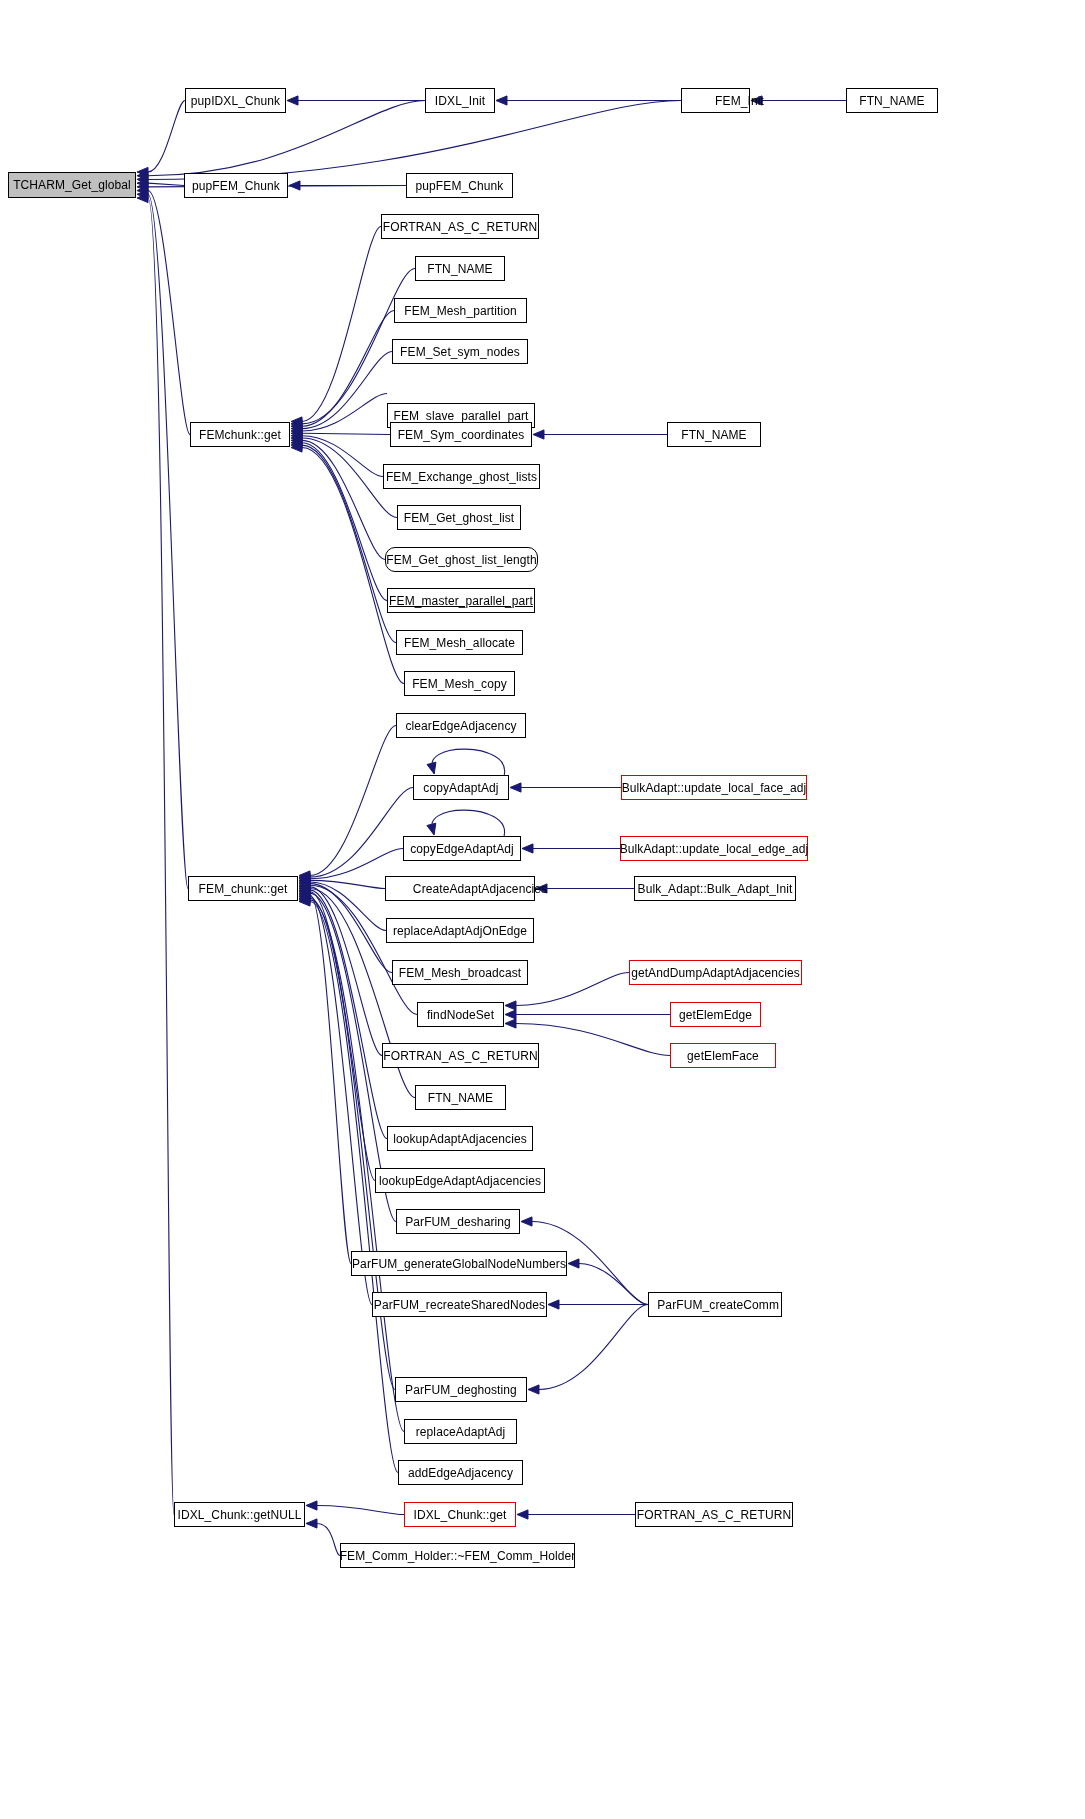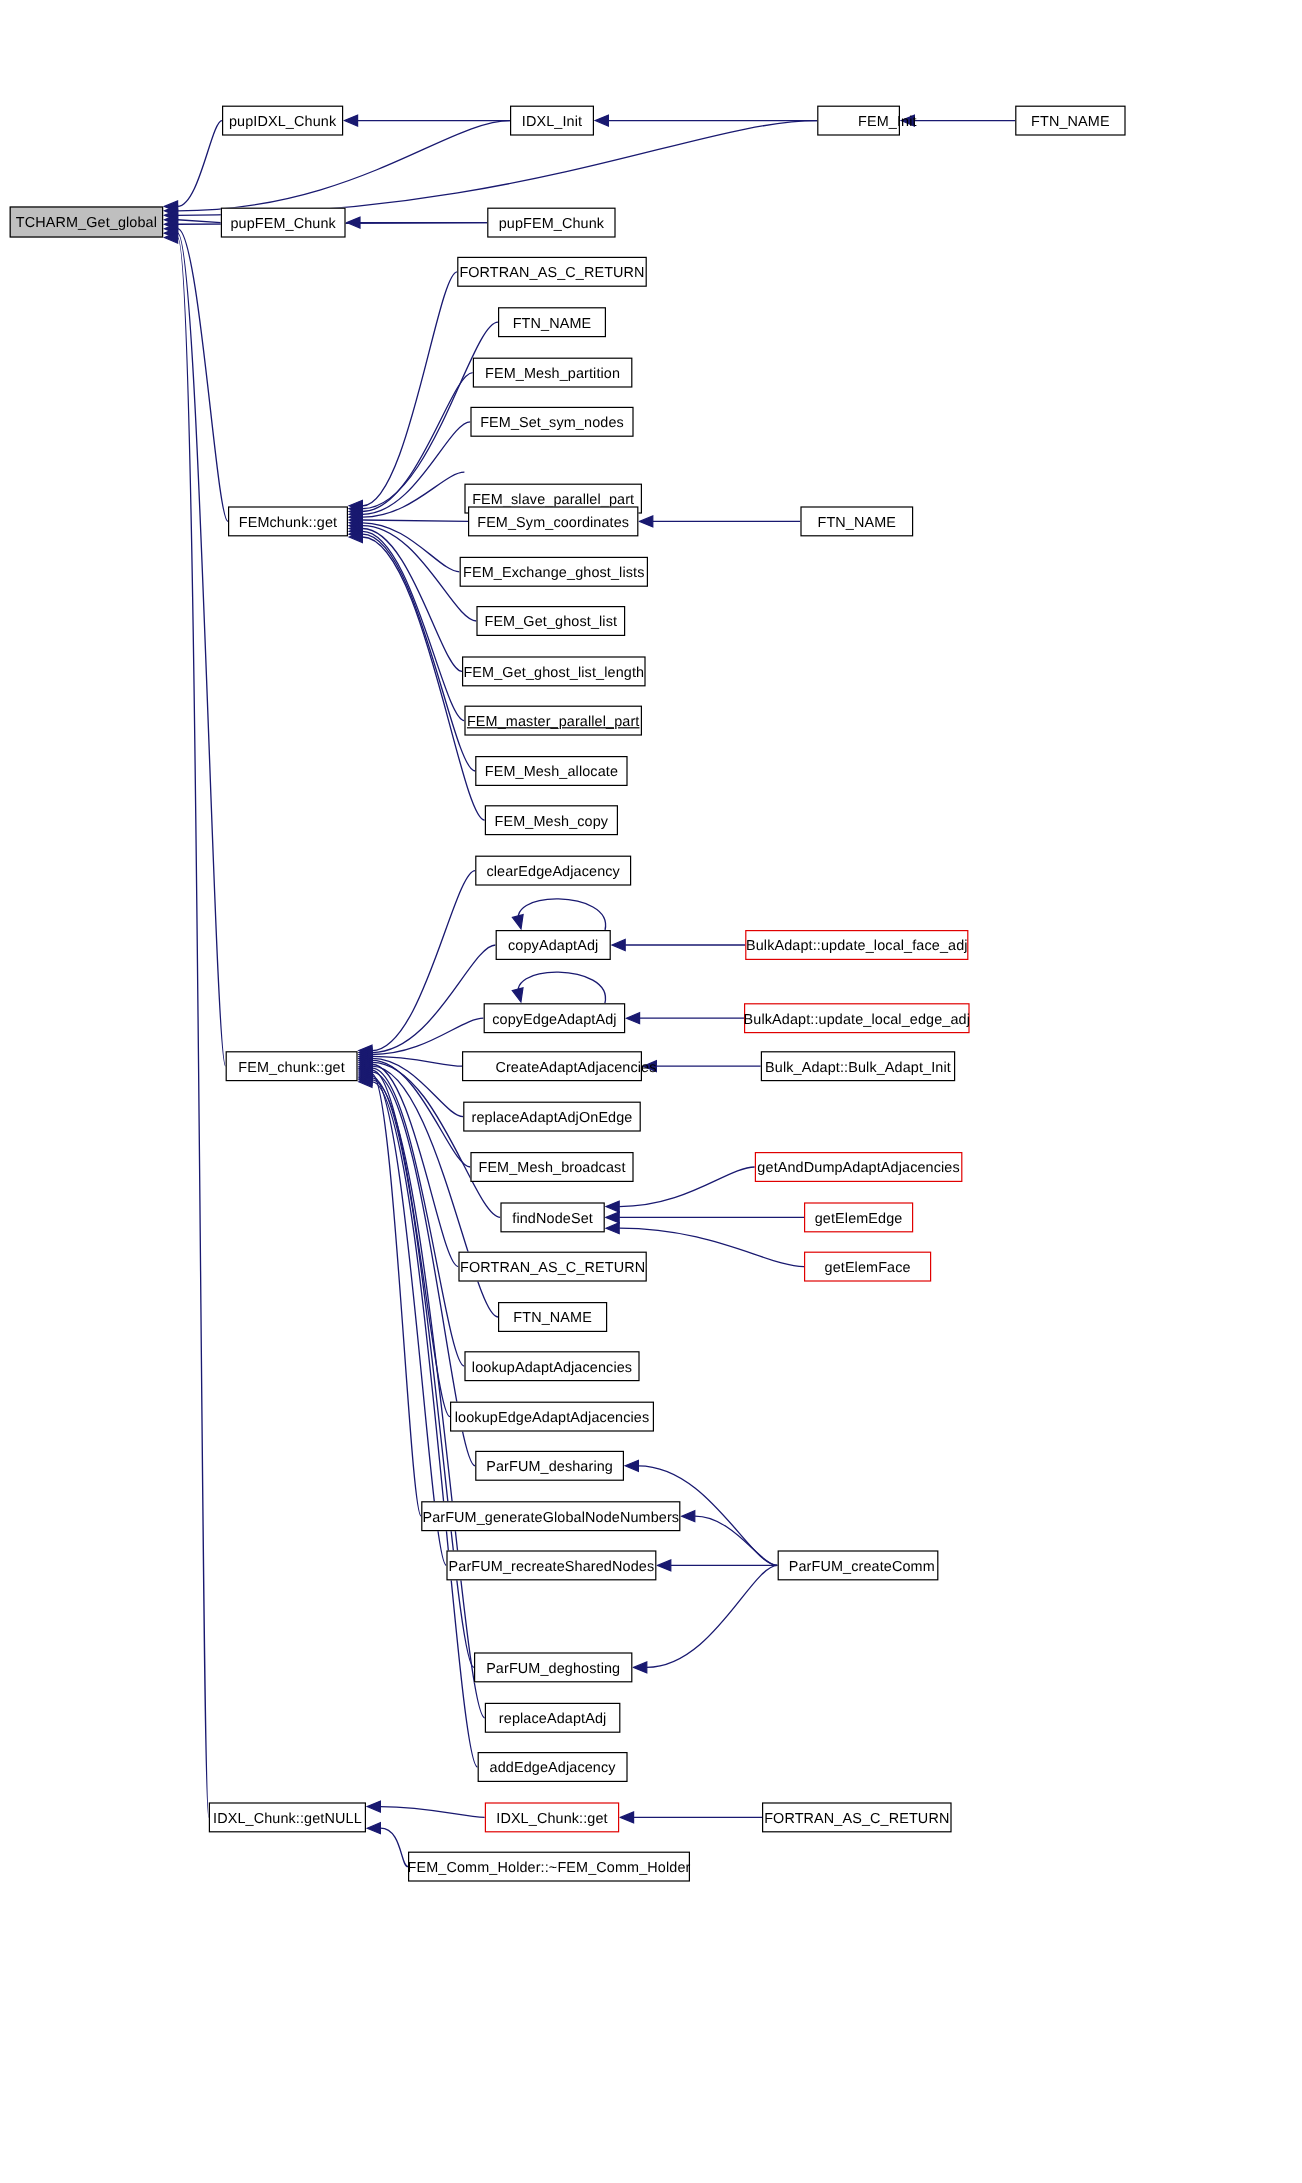--- a/index.html
+++ b/index.html
@@ -216,21 +216,21 @@
     </div>
     <div class="node" style="left: 667px; top: 422px; width: 94px; height: 25px;">
       <span>FTN_NAME</span>
     </div>
     <div class="node" style="left: 383px; top: 464px; width: 157px; height: 25px;">
       <span>FEM_Exchange_ghost_lists</span>
     </div>
     <div class="node" style="left: 397px; top: 505px; width: 124px; height: 25px;">
       <span>FEM_Get_ghost_list</span>
     </div>
-    <div class="node" style="left: 385px; top: 547px; width: 153px; height: 25px;">
+    <div class="node" style="left: 385px; top: 547px; width: 153px; height: 25px; border-radius: 10px;">
       <span>FEM_Get_ghost_list_length</span>
     </div>
     <div class="node" style="left: 387px; top: 588px; width: 148px; height: 25px; text-decoration: underline;">
       <span>FEM_master_parallel_part</span>
     </div>
     <div class="node" style="left: 396px; top: 630px; width: 127px; height: 25px;">
       <span>FEM_Mesh_allocate</span>
     </div>
     <div class="node" style="left: 404px; top: 671px; width: 111px; height: 25px;">
       <span>FEM_Mesh_copy</span>

